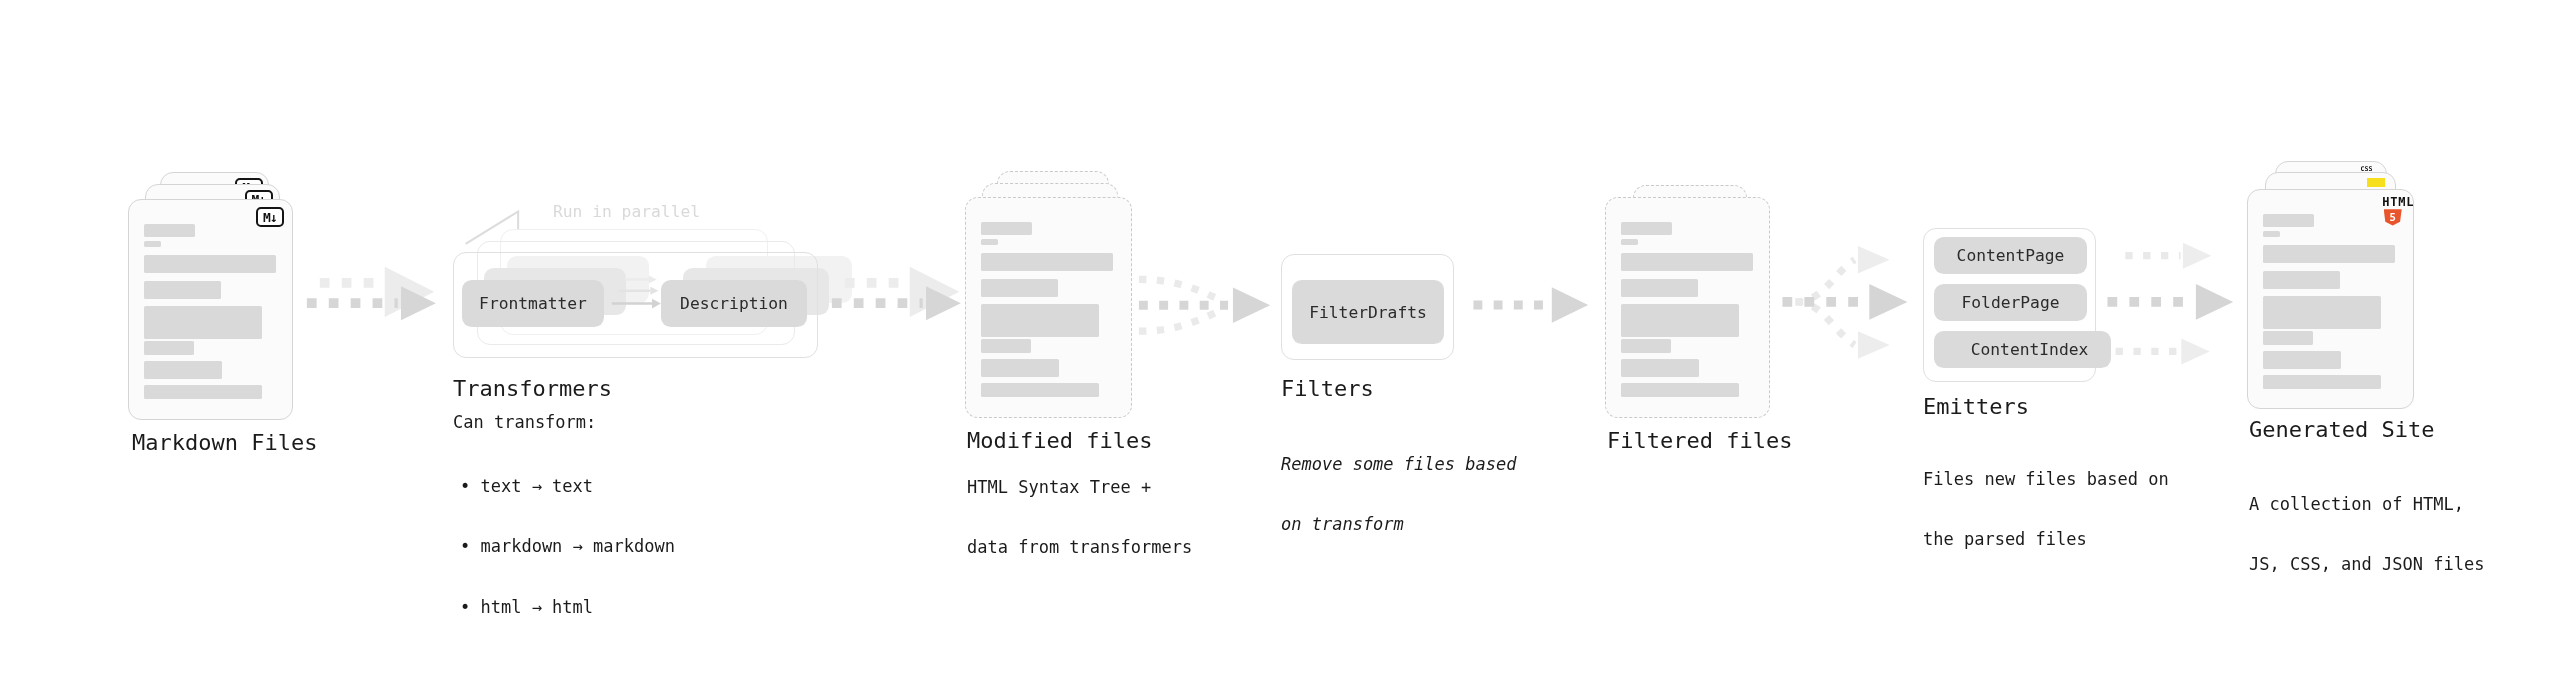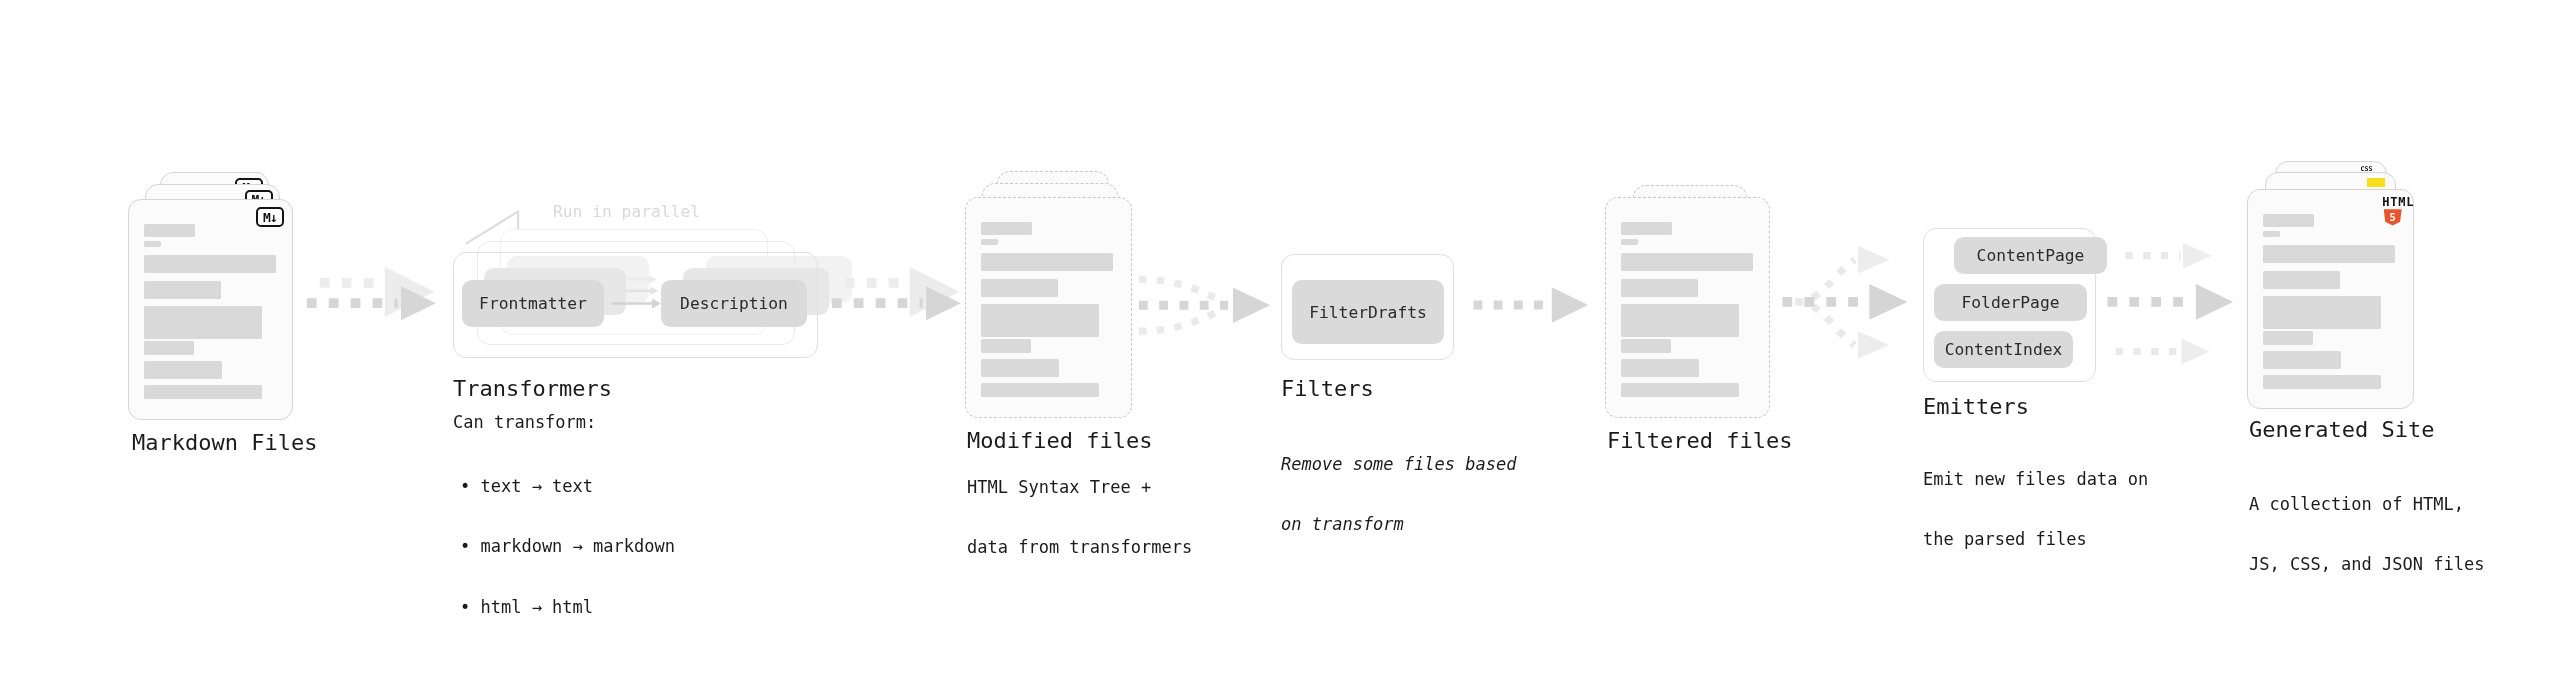--- a/index.html
+++ b/index.html
@@ -201,26 +201,26 @@
     <polygon points="101,11 101,45 140,28" fill="#ededed"></polygon>
     <path d="M 24,80 C 58,80 70,116 97,133" fill="none" stroke="#e9e9e9" stroke-width="9" stroke-dasharray="9 13"></path>
     <polygon points="101,116 101,150 140,133" fill="#ededed"></polygon>
     <line x1="8" y1="80" x2="112" y2="80" stroke="#d5d5d5" stroke-width="12" stroke-dasharray="12 15"></line>
     <polygon points="115,58 115,102 162,80" fill="#d5d5d5"></polygon>
   </svg>
 
   
   <div class="node">
     <div class="obox" style="left:1923px;top:228px;width:173px;height:154px;"></div>
-    <div class="chip" style="left:1934px;top:237px;width:153px;height:37px;margin-left:20px;">ContentPage</div>
+    <div class="chip" style="left:1934px;top:237px;width:153px;height:37px;">ContentPage</div>
     <div class="chip" style="left:1934px;top:284px;width:153px;height:37px;">FolderPage</div>
-    <div class="chip" style="left:1934px;top:331px;width:139px;height:37px;">ContentIndex</div>
+    <div class="chip" style="left:1934px;top:331px;width:163px;height:37px;padding-left:14px;">ContentIndex</div>
     <div class="title" style="left:1923px;top:393px;">Emitters</div>
     <div class="desc" style="left:1923px;top:428px;">
-      <div>Emit new files data on</div>
+      <div>Files new files based on</div>
       <div>the parsed files</div>
     </div>
   </div>
 
   
   <svg class="arrow" style="left:2101px;top:237px;" width="146" height="138" viewBox="0 0 180 170">
     <line x1="30" y1="23" x2="98" y2="23" stroke="#e9e9e9" stroke-width="9" stroke-dasharray="9 13"></line>
     <polygon points="101,7 101,39 136,23" fill="#ededed"></polygon>
     <line x1="8" y1="80" x2="114" y2="80" stroke="#d5d5d5" stroke-width="12" stroke-dasharray="12 15"></line>
     <polygon points="117,58 117,102 163,80" fill="#d5d5d5"></polygon>

